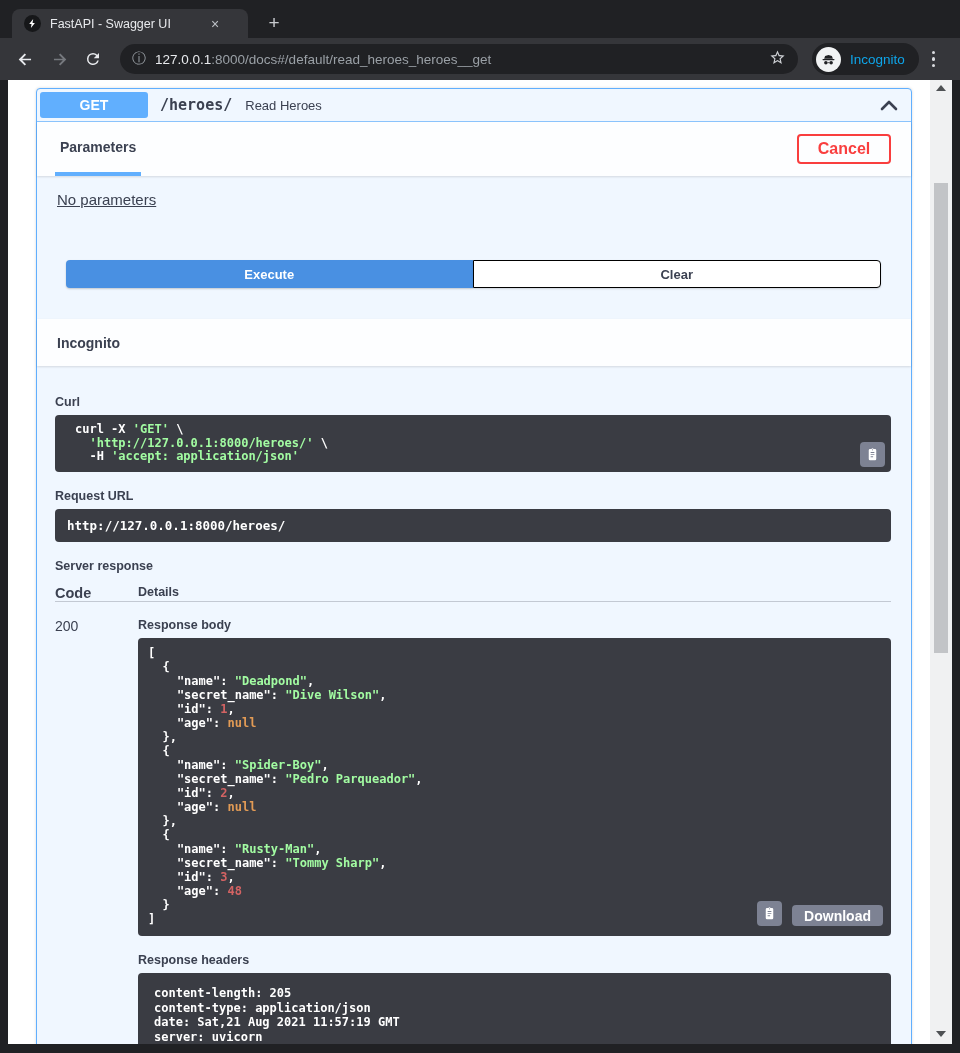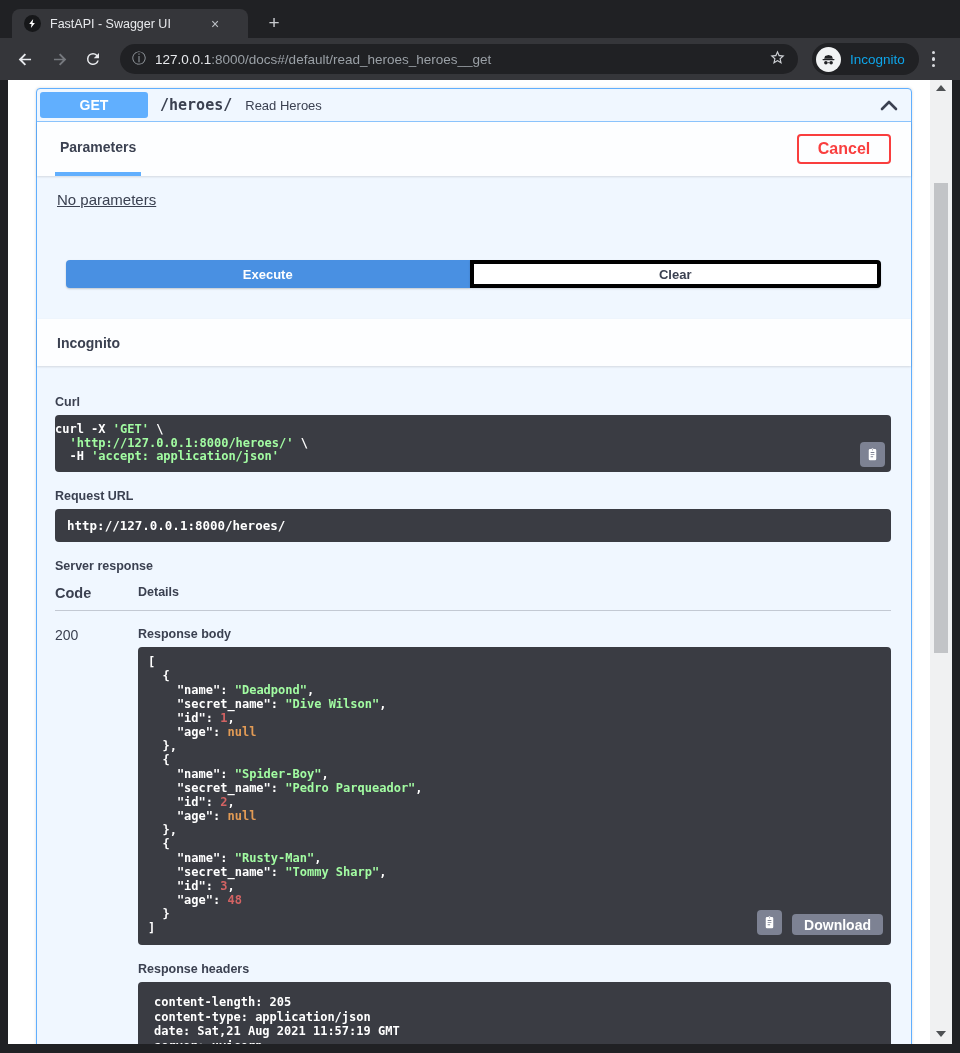--- a/index.html
+++ b/index.html
@@ -62,39 +62,39 @@
   .params-header { height:54px; justify-content:space-between; padding-left:14px; }
   .param-tab { align-self:stretch; display:flex; align-items:center; padding:0 5px; margin-left:4px;
                border-bottom:4px solid #61affe; font-weight:bold; font-size:14px; color:#3b4151; }
   .cancel-btn { width:94px; height:30px; border:2px solid #f93e3e; border-radius:4px; background:transparent;
                 color:#f93e3e; font-weight:bold; font-size:16px; font-family:"Liberation Sans",sans-serif; }
   .params-body { padding:15px 20px 0 20px; font-size:15px; color:#3b4151;text-decoration:underline; }
 
   .exec-row { display:flex; height:28px; margin:52px 30px 0 29px; }
   .exec-btn { flex:1; background:#4990e2; color:#fff; border:none; border-radius:4px 0 0 4px;
               font-weight:bold; font-size:13px; font-family:"Liberation Sans",sans-serif; box-shadow:0 1px 2px rgba(0,0,0,.2); }
-  .clear-btn { flex:1; background:#fff; color:#3b4151; border:4px solid #000000; border-radius:0 4px 4px 0;
+  .clear-btn { flex:1; background:#fff; color:#3b4151; border:1px solid #000000; border-radius:0 4px 4px 0;
                font-weight:bold; font-size:13px; font-family:"Liberation Sans",sans-serif; box-shadow:0 1px 2px rgba(0,0,0,.15); }
 
   .resp-header { height:47px; margin-top:31px; font-weight:bold; font-size:14px; color:#3b4151; }
   .resp-body { padding:29px 20px 20px 18px; }
   .lbl { font-weight:bold; font-size:12.5px; color:#3b4151; }
 
-  .codeblock { background:#3a3c43; border-radius:4px; padding:8px 0; margin-top:6px; position:relative;
+  .codeblock { background:#3a3c43; border-radius:4px; padding:8px 20px; margin-top:6px; position:relative;
                font-family:"DejaVu Sans Mono", monospace; font-weight:bold; font-size:12px; color:#fff; }
   .code-line { line-height:13.5px; white-space:pre; }
   .json-block .code-line { line-height:14px; }
   .tok-s { color:#a2fca2; } .tok-n { color:#d36363; } .tok-nu { color:#e29b55; } .tok-k { color:#ffffff; }
 
   .copy-btn { position:absolute; right:6px; bottom:5px; width:25px; height:25px; background:#7d8293;
               border:none; border-radius:4px; display:flex; align-items:center; justify-content:center; }
   .mt17 { margin-top:17px; }
   .requrl-block { padding:10px 12px; font-size:12.5px; }
 
-  .tbl-head { display:flex; margin-top:12px; padding-bottom:9px; border-bottom:1px solid rgba(59,65,81,.25); }
+  .tbl-head { display:flex; margin-top:12px; border-bottom:1px solid rgba(59,65,81,.25); }
   .col-code { width:83px; flex:none; }
   .code-hdr { font-weight:bold; font-size:14.5px; color:#3b4151; }
   .details-hdr { font-weight:bold; font-size:12.5px; color:#3b4151; }
   .tbl-row { display:flex; padding-top:16px; }
   .status-code { font-size:14px; color:#3b4151; }
   .col-details { flex:1; }
 
   .json-block { padding:8px 10px 10px 10px; }
   .body-actions { position:absolute; right:8px; bottom:10px; display:flex; gap:10px; align-items:flex-end; }
   .copy-btn2 { width:25px; height:25px; background:#7d8293; border:none; border-radius:4px;

